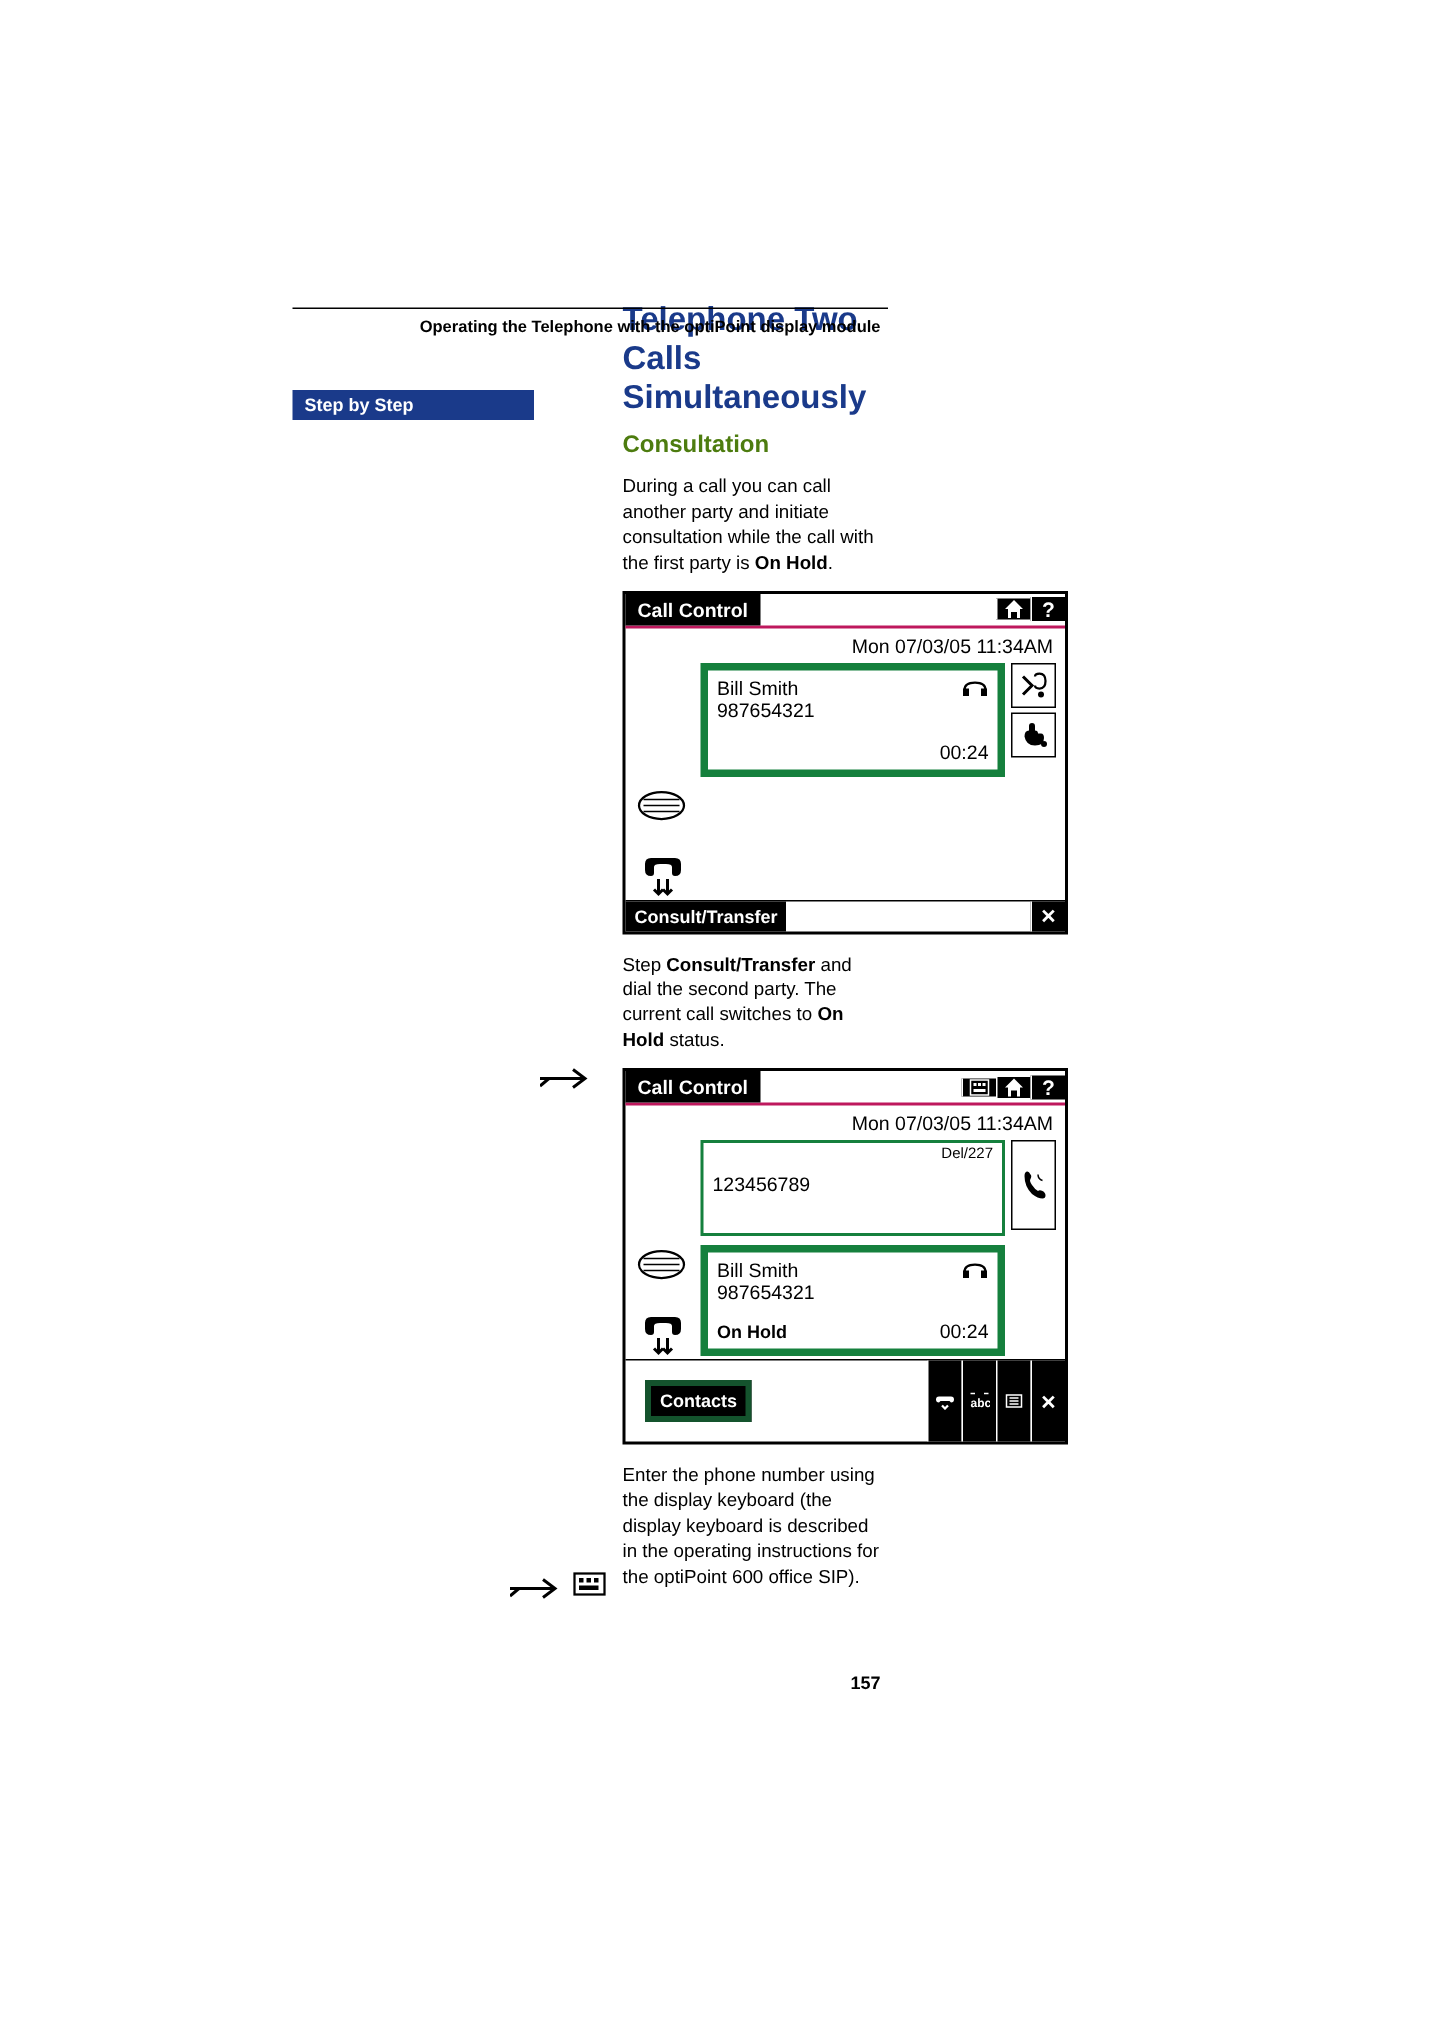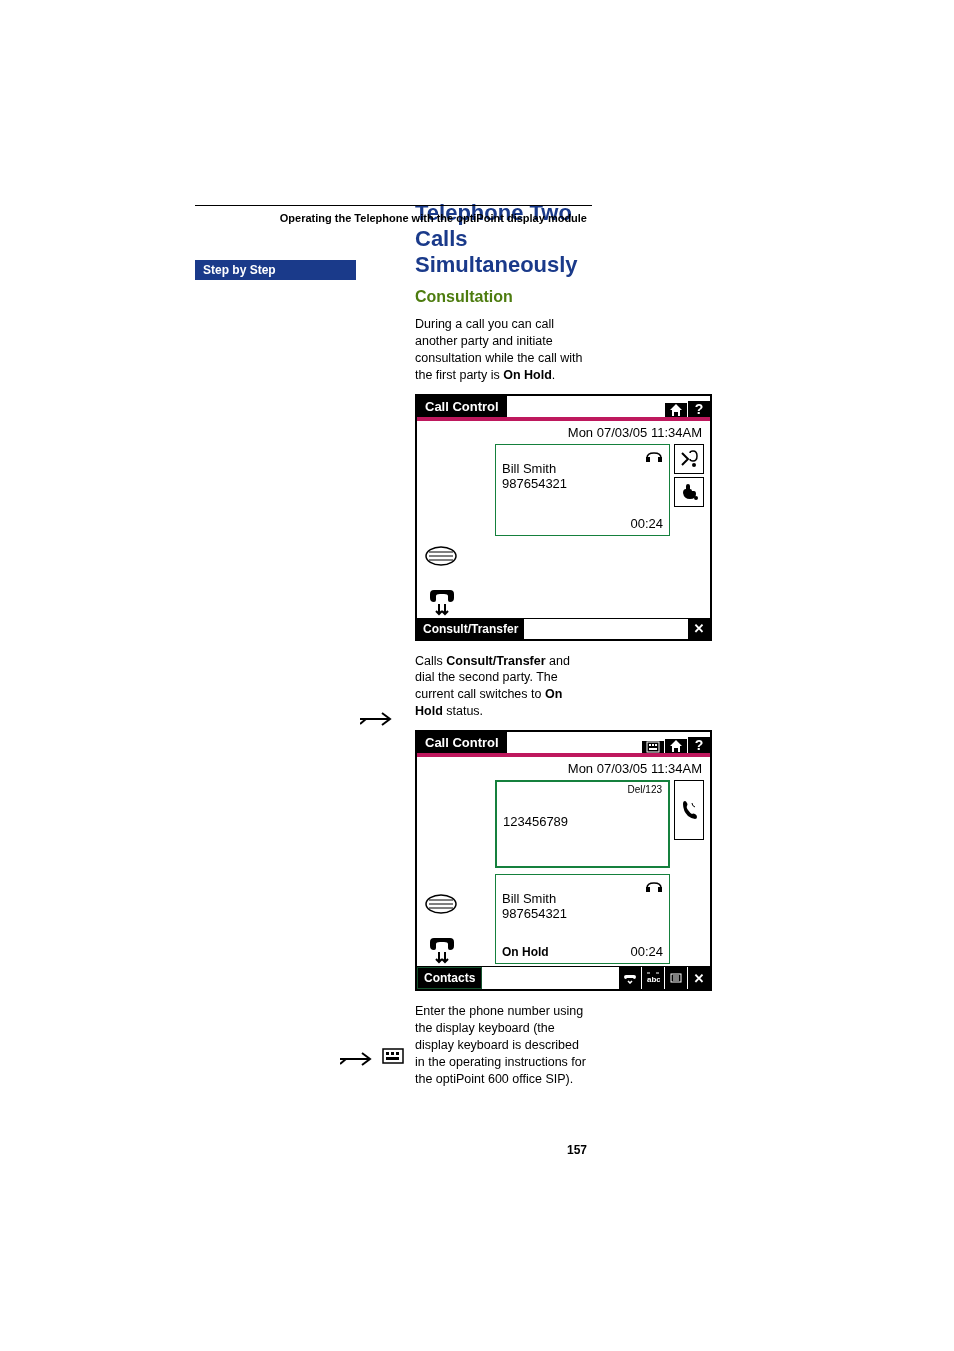--- a/index.html
+++ b/index.html
@@ -63,22 +63,22 @@
   }
   
   .phone-screen {
     width: 293px;
     border: 2px solid #000;
     background: #fff;
     margin: 8px 0 12px 0;
   }
   .ps-titlebar {
     display: flex;
-    align-items: flex-end;
-    border-bottom: 4px solid #be185d;
+    align-items: center;
+    border-bottom: 2px solid #be185d;
   }
   .ps-title {
     background: #000;
     color: #fff;
     font-weight: bold;
     font-size: 13px;
     padding: 3px 8px;
     flex: 0 0 auto;
   }
   .ps-titlebar .spacer { flex: 1; }
@@ -113,26 +113,25 @@
     text-align: right;
     margin-bottom: 4px;
     padding-right: 2px;
   }
   .ps-row {
     display: flex;
     align-items: stretch;
   }
   .ps-callbox {
     flex: 1;
-    border: 1px solid #15803d;
-    padding: 16px 6px;
+    border: 5px solid #15803d;
+    padding: 4px 6px;
     font-size: 13px;
     position: relative;
     min-height: 48px;
-    margin-left: 28px;
   }
   .ps-actions {
     width: 30px;
     display: flex;
     flex-direction: column;
     margin-left: 4px;
   }
   .ps-actbtn {
     border: 1px solid #000;
     height: 28px;
@@ -314,21 +313,21 @@
         </div>
       </div>
       <div class="ps-footbar">
         <div class="ps-footbtn">Consult/Transfer</div>
         <div class="ps-foot-spacer"></div>
         <div class="ps-footicon">✕</div>
       </div>
     </div>
 
     <p class="body">
-      <span>Calls </span><b>Consult/Transfer</b><span> and dial the second party. The current call switches to </span><b>On Hold</b><span> status.</span>
+      <span>Step </span><b>Consult/Transfer</b><span> and dial the second party. The current call switches to </span><b>On Hold</b><span> status.</span>
     </p>
 
     <div class="phone-screen">
       <div class="ps-titlebar">
         <div class="ps-title">Call Control</div>
         <div class="spacer"></div>
         <div class="ps-iconbtn">
           <svg width="14" height="12">
               <rect x="1" y="1" width="12" height="10" fill="none" stroke="#fff"></rect>
               <rect x="3" y="3" width="2" height="2" fill="#fff"></rect>
@@ -361,21 +360,21 @@
               <line x1="19" y1="18" x2="19" y2="28" stroke="#000" stroke-width="2"></line>
               <polyline points="10,25 13,28 16,25" fill="none" stroke="#000" stroke-width="2"></polyline>
               <polyline points="16,25 19,28 22,25" fill="none" stroke="#000" stroke-width="2"></polyline>
             </svg>
           </div>
         </div>
         <div class="ps-main">
           <div class="ps-date">Mon 07/03/05 11:34AM</div>
           <div class="ps-row">
             <div class="ps-callbox" style="height:52px; border-width:2px;">
-              <div class="del-label">Del/123</div>
+              <div class="del-label">Del/227</div>
               <div style="margin-top:16px;">123456789</div>
             </div>
             <div class="ps-actions">
               <div class="ps-actbtn" style="height:58px;">
                 <svg width="18" height="22">
                     <path d="M5 2 Q3 2 3 5 Q3 12 8 17 Q12 20 15 20 Q17 20 17 18 Q17 16 15 15 Q13 14 12 15 Q10 14 8 11 Q6 8 7 7 Q8 5 7 4 Q6 2 5 2" fill="#000"></path>
                     <path d="M12 4 Q12 7 15 8" fill="none" stroke="#000" stroke-width="1"></path>
                   </svg>
               </div>
             </div>
@@ -393,21 +392,21 @@
                   </svg>
               </div>
               <div class="hold-label">On Hold</div>
               <div class="timer">00:24</div>
             </div>
             <div class="ps-actions"></div>
           </div>
         </div>
       </div>
       <div class="ps-footbar">
-        <div class="ps-footbtn" style="border:1px solid #14532d; margin:0;">Contacts</div>
+        <div class="ps-footbtn" style="border:4px solid #14532d; margin:13px;">Contacts</div>
         <div class="ps-foot-spacer"></div>
         <div class="ps-footicon">
           <svg width="14" height="12">
               <path d="M3 3 Q1 3 1 5 Q1 7 3 7 L4 6 L10 6 L11 7 Q13 7 13 5 Q13 3 11 3 Z" fill="#fff"></path>
               <polyline points="5,9 7,11 9,9" fill="none" stroke="#fff" stroke-width="1.5"></polyline>
             </svg>
         </div>
         <div class="ps-footicon">
           <svg width="14" height="12">
               <text x="1" y="10" font-size="8" fill="#fff" font-weight="bold">abc</text>

